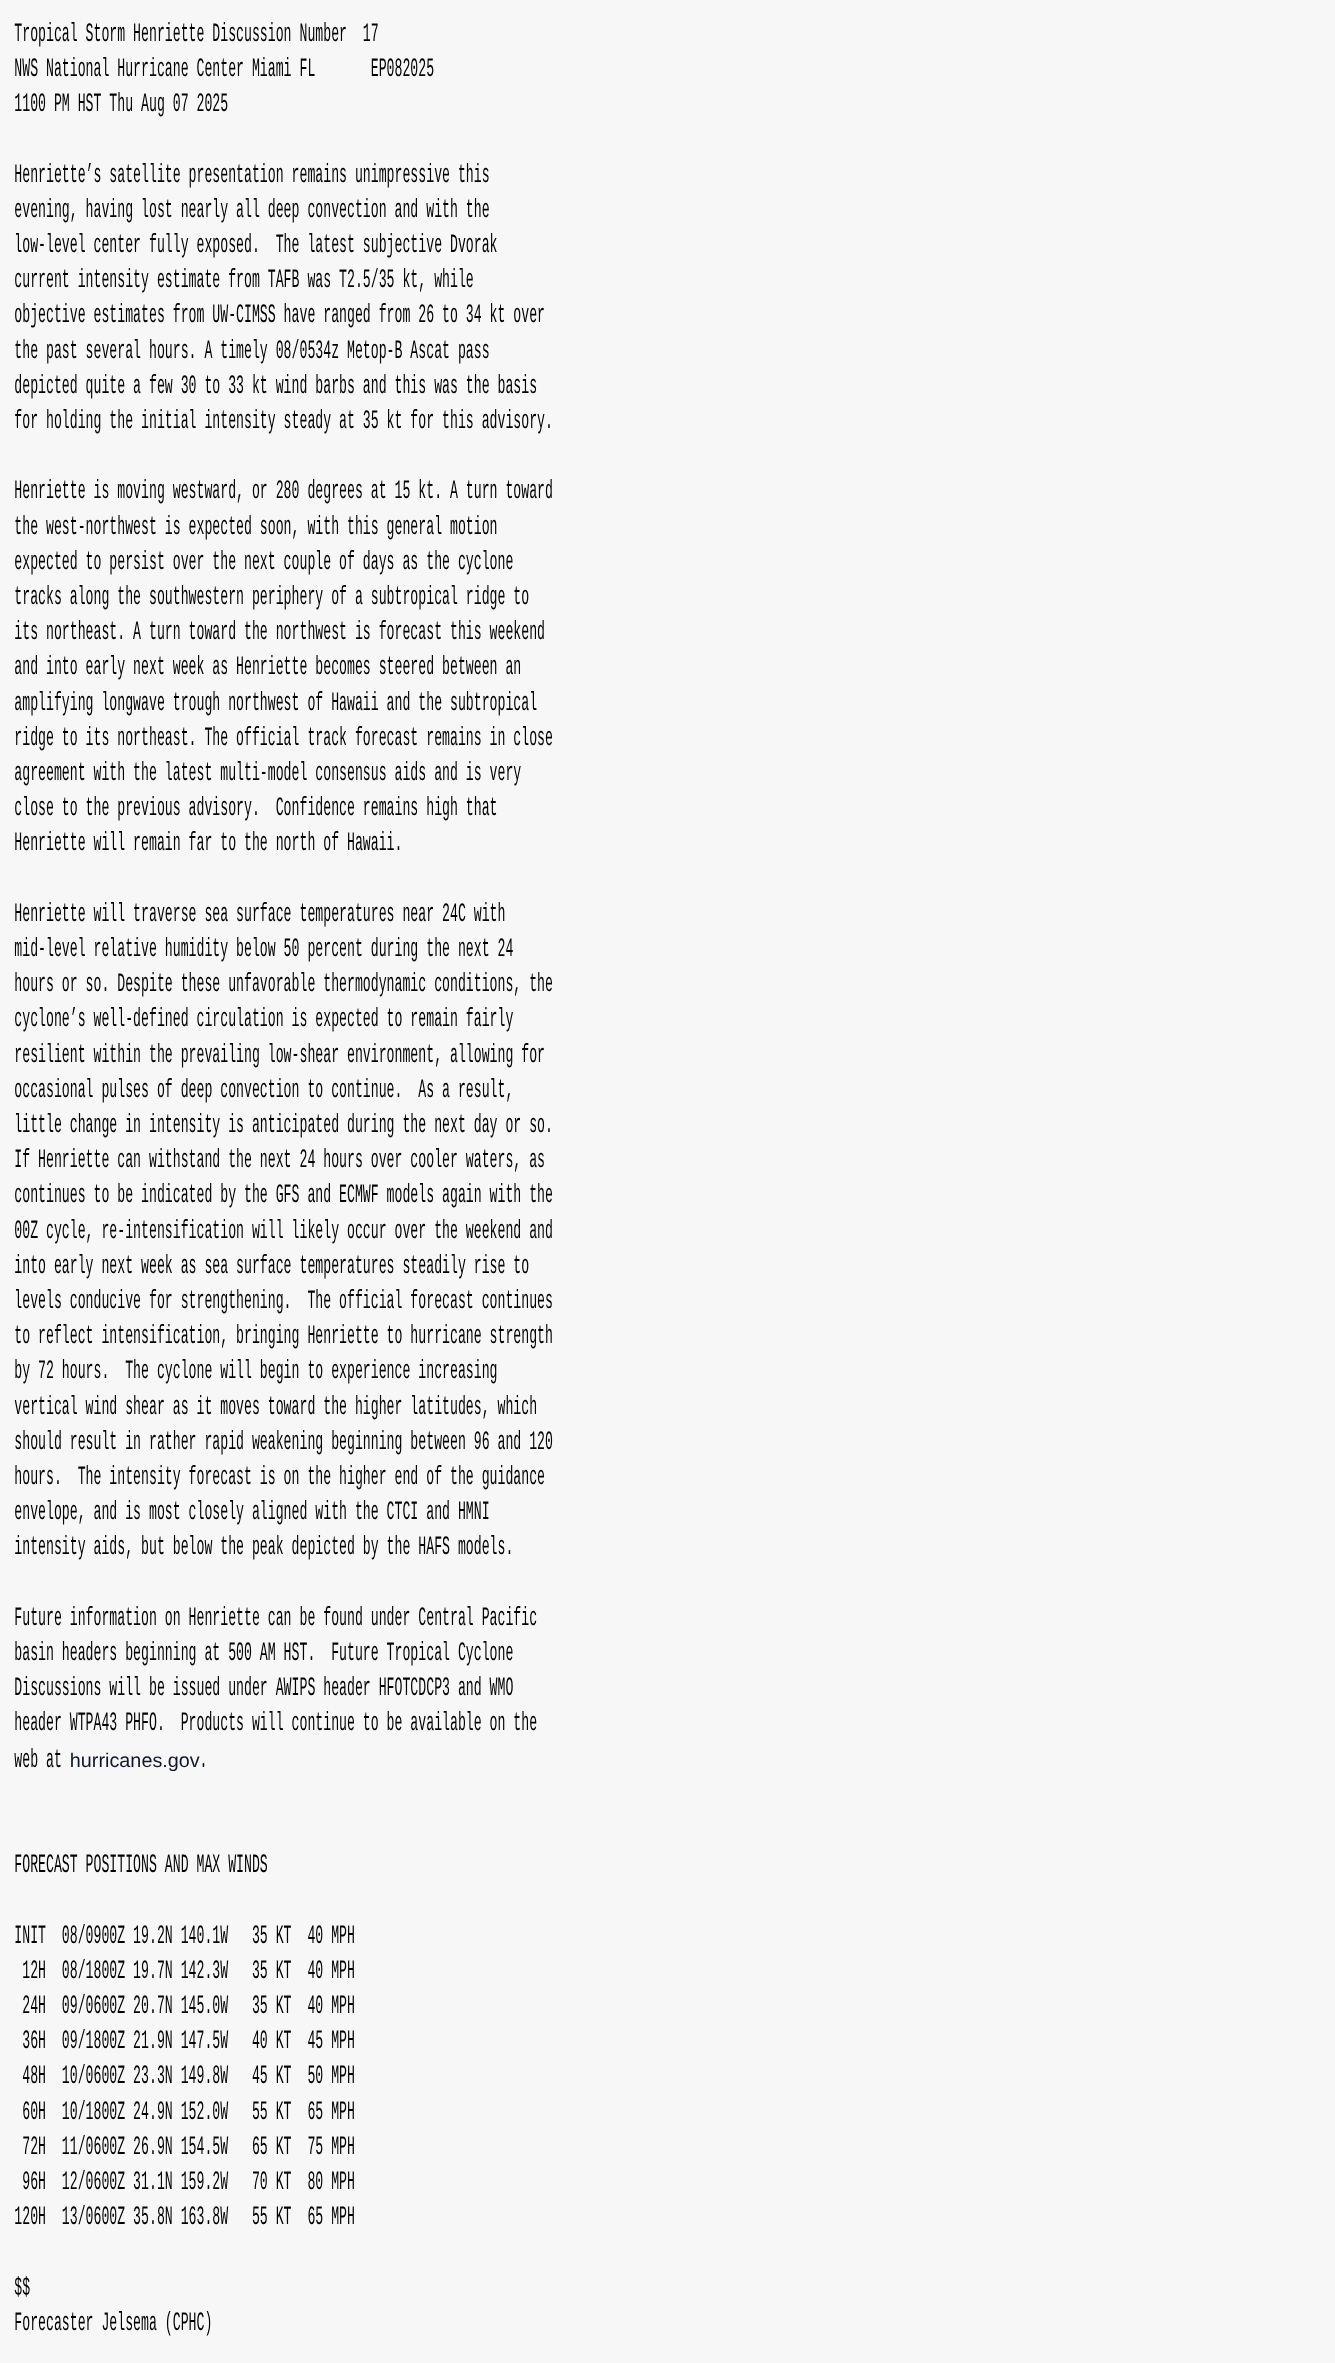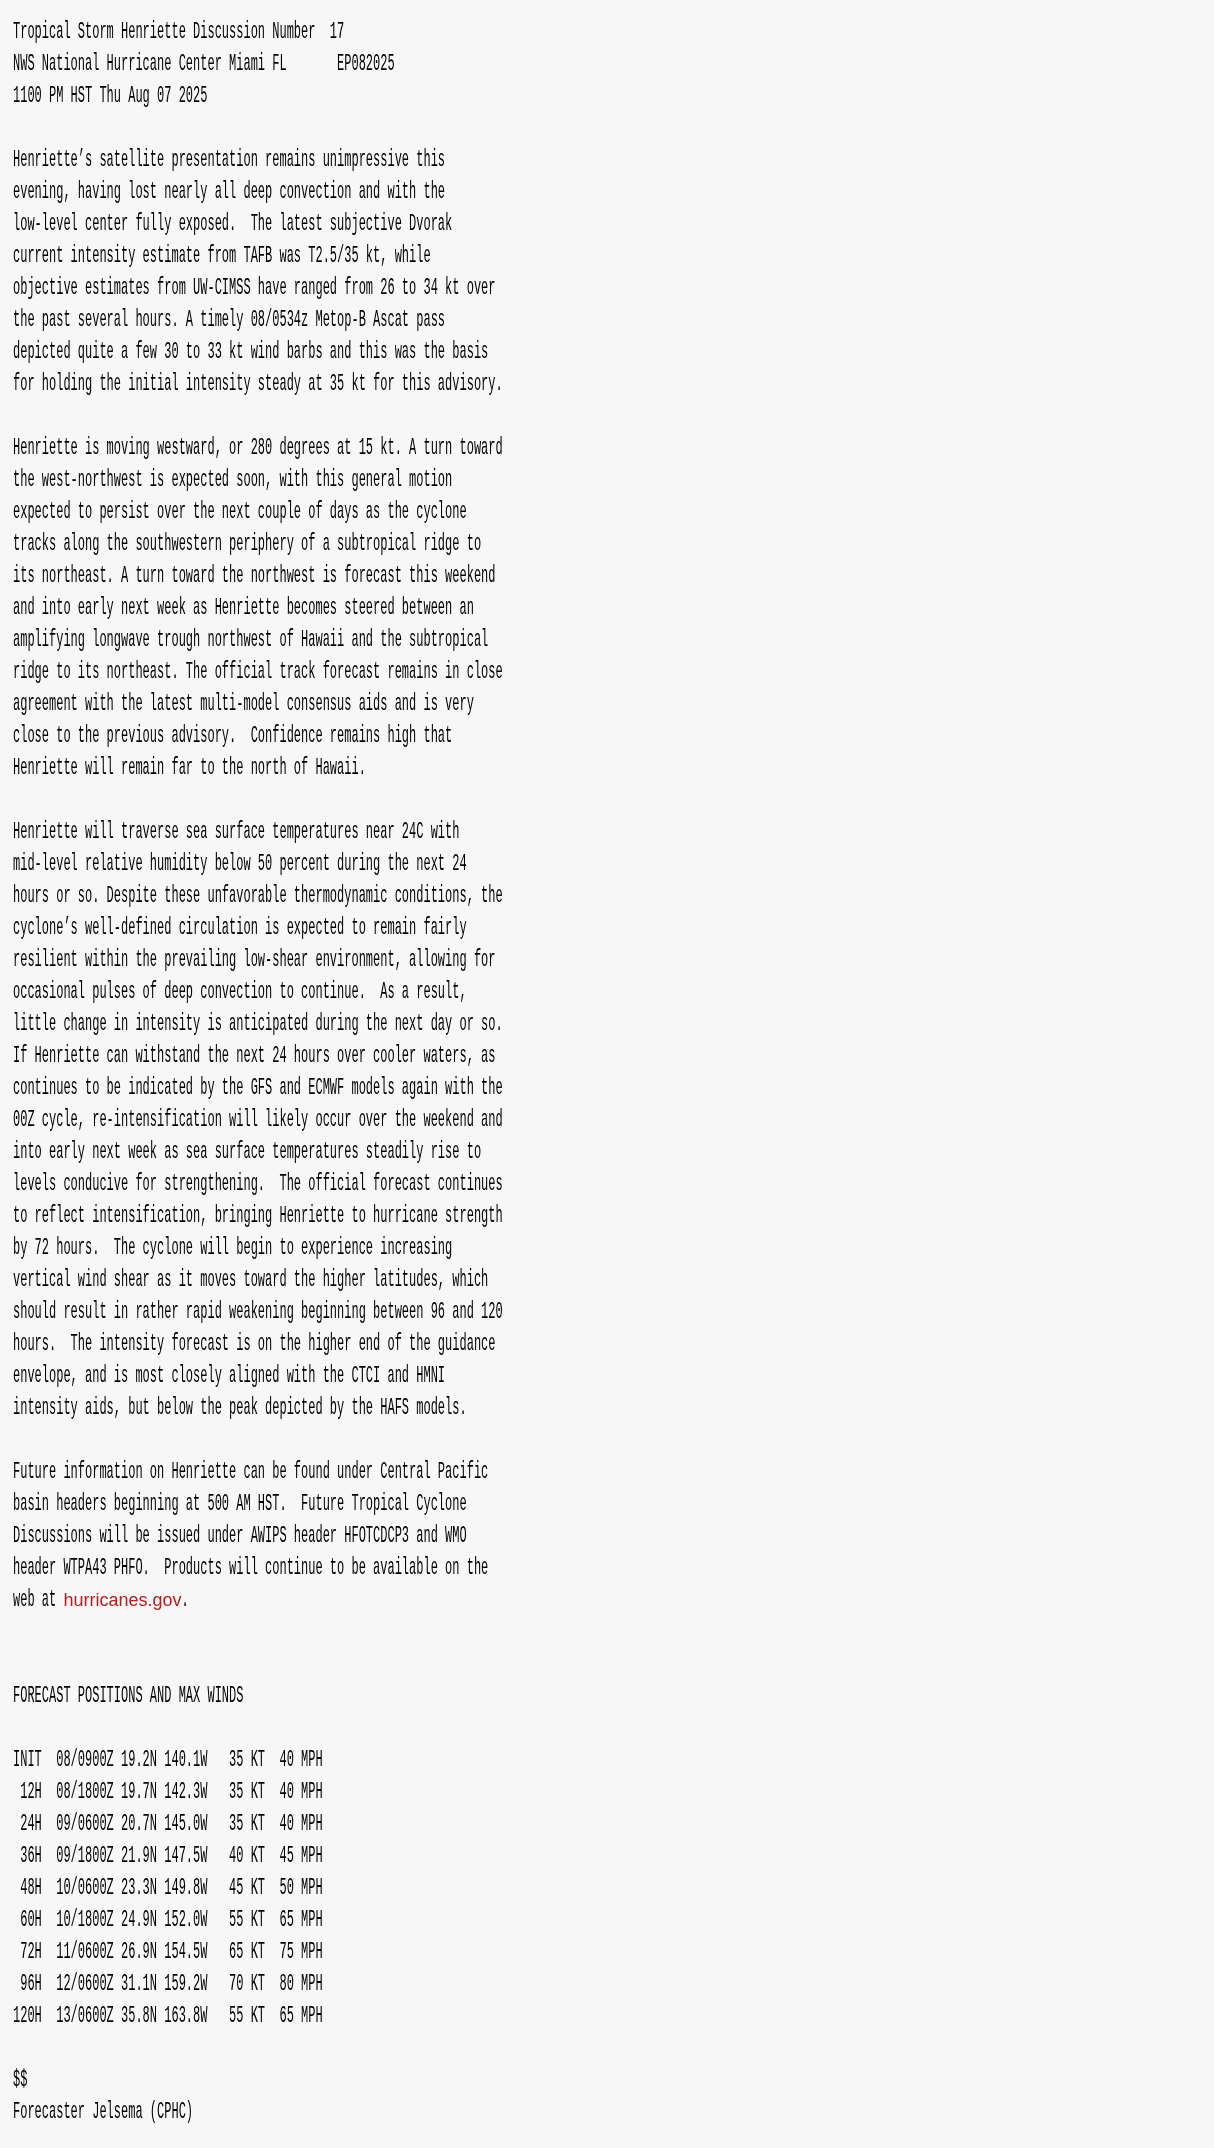--- a/index.html
+++ b/index.html
@@ -82,21 +82,21 @@
 vertical wind shear as it moves toward the higher latitudes, which
 should result in rather rapid weakening beginning between 96 and 120
 hours.  The intensity forecast is on the higher end of the guidance
 envelope, and is most closely aligned with the CTCI and HMNI
 intensity aids, but below the peak depicted by the HAFS models.
 
 </span><span>Future information on Henriette can be found under Central Pacific
 basin headers beginning at 500 AM HST.  Future Tropical Cyclone
 Discussions will be issued under AWIPS header HFOTCDCP3 and WMO
 header WTPA43 PHFO.  Products will continue to be available on the
-web at </span><a class="web-link" href="#" style="color: #b91c1c;">hurricanes.gov</a><span>.
+web at </span><a class="web-link" href="#" style="color: #0f172a;">hurricanes.gov</a><span>.
 
 
 </span><span>FORECAST POSITIONS AND MAX WINDS</span><span id="forecast-table">
 
 INIT  08/0900Z 19.2N 140.1W   35 KT  40 MPH
  12H  08/1800Z 19.7N 142.3W   35 KT  40 MPH
  24H  09/0600Z 20.7N 145.0W   35 KT  40 MPH
  36H  09/1800Z 21.9N 147.5W   40 KT  45 MPH
  48H  10/0600Z 23.3N 149.8W   45 KT  50 MPH
  60H  10/1800Z 24.9N 152.0W   55 KT  65 MPH

